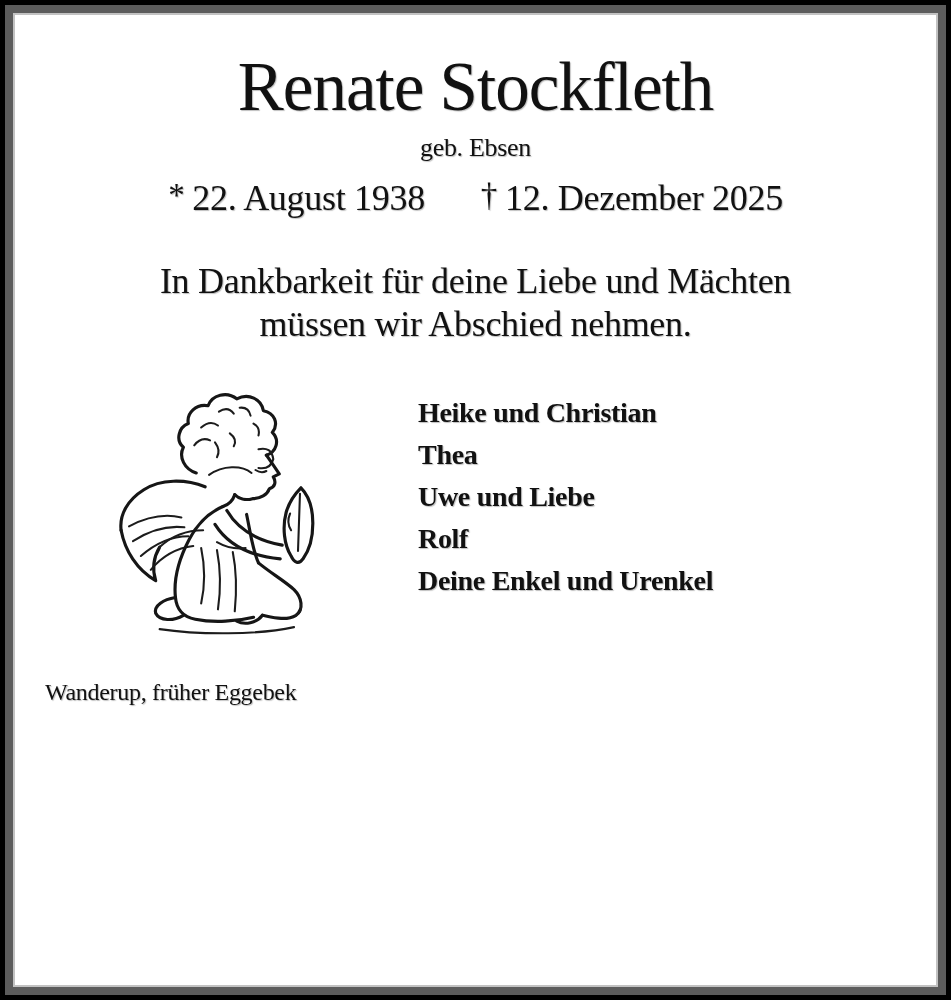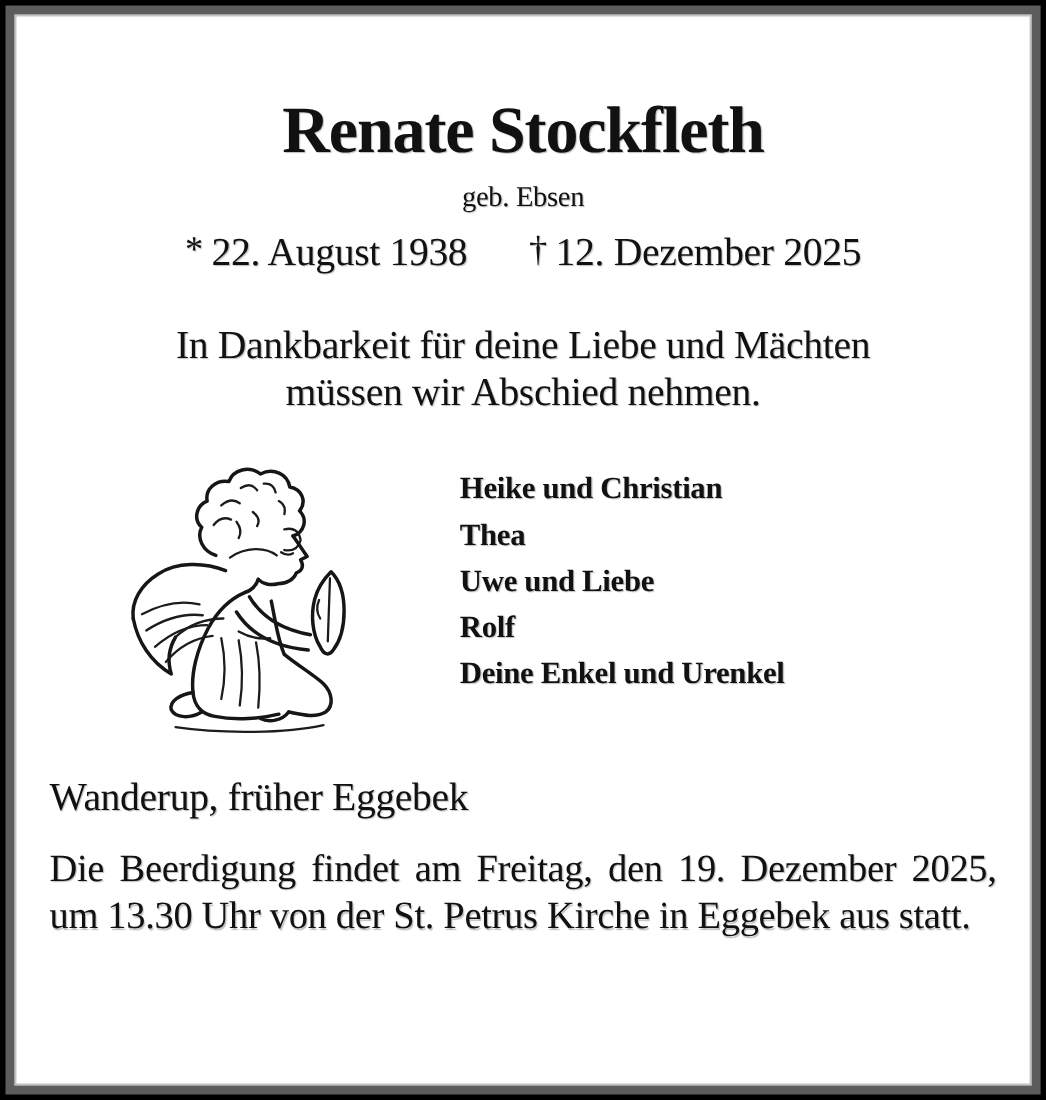--- a/index.html
+++ b/index.html
@@ -16,34 +16,34 @@
   .frame-line  { width: 100%; height: 100%; background: #c2c2c2; padding: 2px; }
   .paper {
     width: 100%; height: 100%; background: #ffffff;
     padding: 26px 30px 0 30px;
     text-align: center;
   }
   .ink { text-shadow: 1px 1px 1px rgba(40,40,40,0.30); letter-spacing: -0.3px; }
 
   
   .epigraph { margin-top: 0; font-weight: bold; font-size: 38px; line-height: 40px; }
-  .deceased-name { margin-top: 35px; font-weight: bold; font-size: 60px; line-height: 84px; letter-spacing: -1px; }
+  .deceased-name { margin-top: 4px; font-weight: normal; font-size: 69px; line-height: 84px; letter-spacing: -1px; }
   .maiden-name { margin-top: 0; font-size: 26px; line-height: 38px; }
   .vital-dates { margin-top: 10px; font-size: 36px; line-height: 42px; }
   .vital-dates .date-group { display: inline-block; white-space: nowrap; }
   .vital-dates .gap { display: inline-block; width: 56px; }
   .vital-dates .sym { display: inline-block; transform: translateY(-4px); font-size: 33px; margin-right: 8px; }
   .tribute { margin-top: 40px; font-size: 36px; line-height: 43px; }
 
   .family-row { margin-top: 40px; display: flex; align-items: flex-start; text-align: left; }
   .angel-box { margin-left: 55px; width: 228px; height: 252px; flex: 0 0 auto; }
   .angel-box svg { width: 100%; height: 100%; display: block; }
   .mourners { margin-left: 90px; padding-top: 6px; font-weight: bold; font-size: 28px; line-height: 42px; white-space: nowrap; }
 
-  .residence { margin-top: 34px; text-align: left; font-size: 36px; line-height: 40px; }
+  .residence { margin-top: 34px; text-align: left; font-size: 24px; line-height: 40px; }
   .funeral { margin-top: 24px; text-align: justify; font-size: 35px; line-height: 43px; }
 
   .stroke-main { fill: none; stroke: #161616; stroke-width: 3.2; stroke-linecap: round; stroke-linejoin: round; }
   .stroke-fine { fill: none; stroke: #1c1c1c; stroke-width: 2.1; stroke-linecap: round; stroke-linejoin: round; }
 </style>
 </head>
 <body>
 
 <div class="frame-outer">
   <div class="frame-band">
@@ -118,18 +118,17 @@
             <div>Heike und Christian</div>
             <div>Thea</div>
             <div>Uwe und Liebe</div>
             <div>Rolf</div>
             <div>Deine Enkel und Urenkel</div>
           </div>
         </div>
 
         <div class="residence ink">Wanderup, früher Eggebek</div>
 
-        <div class="funeral ink">Die Beerdigung findet am Freitag, den 19. Dezember 2025, um 13.30 Uhr von der St. Petrus Kirche in Eggebek aus statt.</div>
 
       </div>
     </div>
   </div>
 </div>
 
 </body></html>

